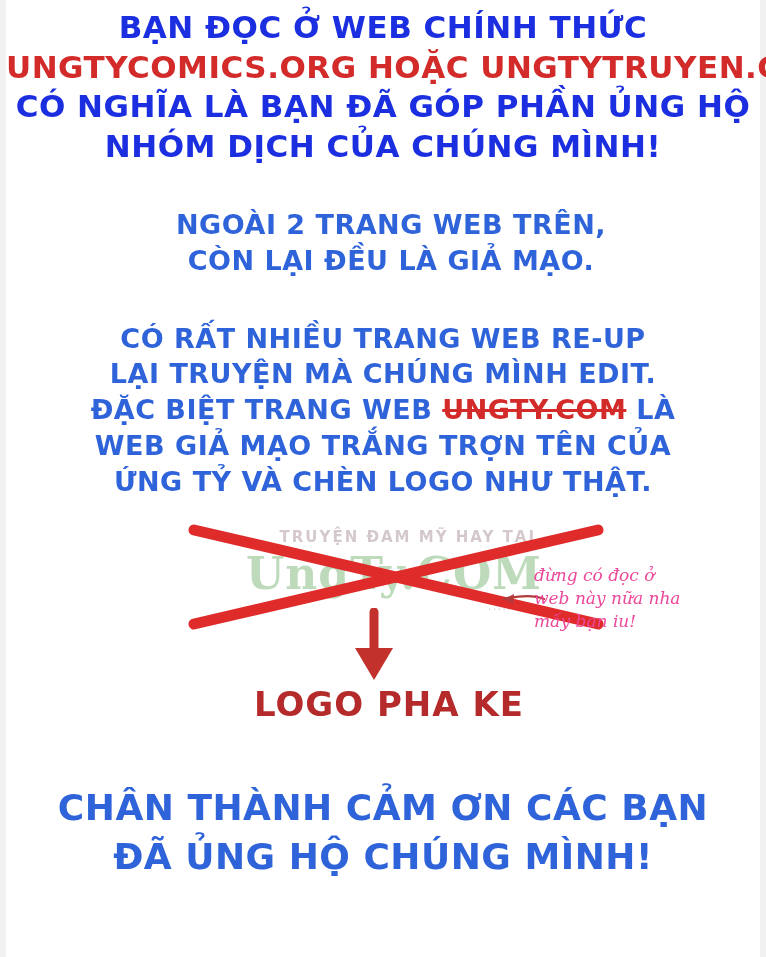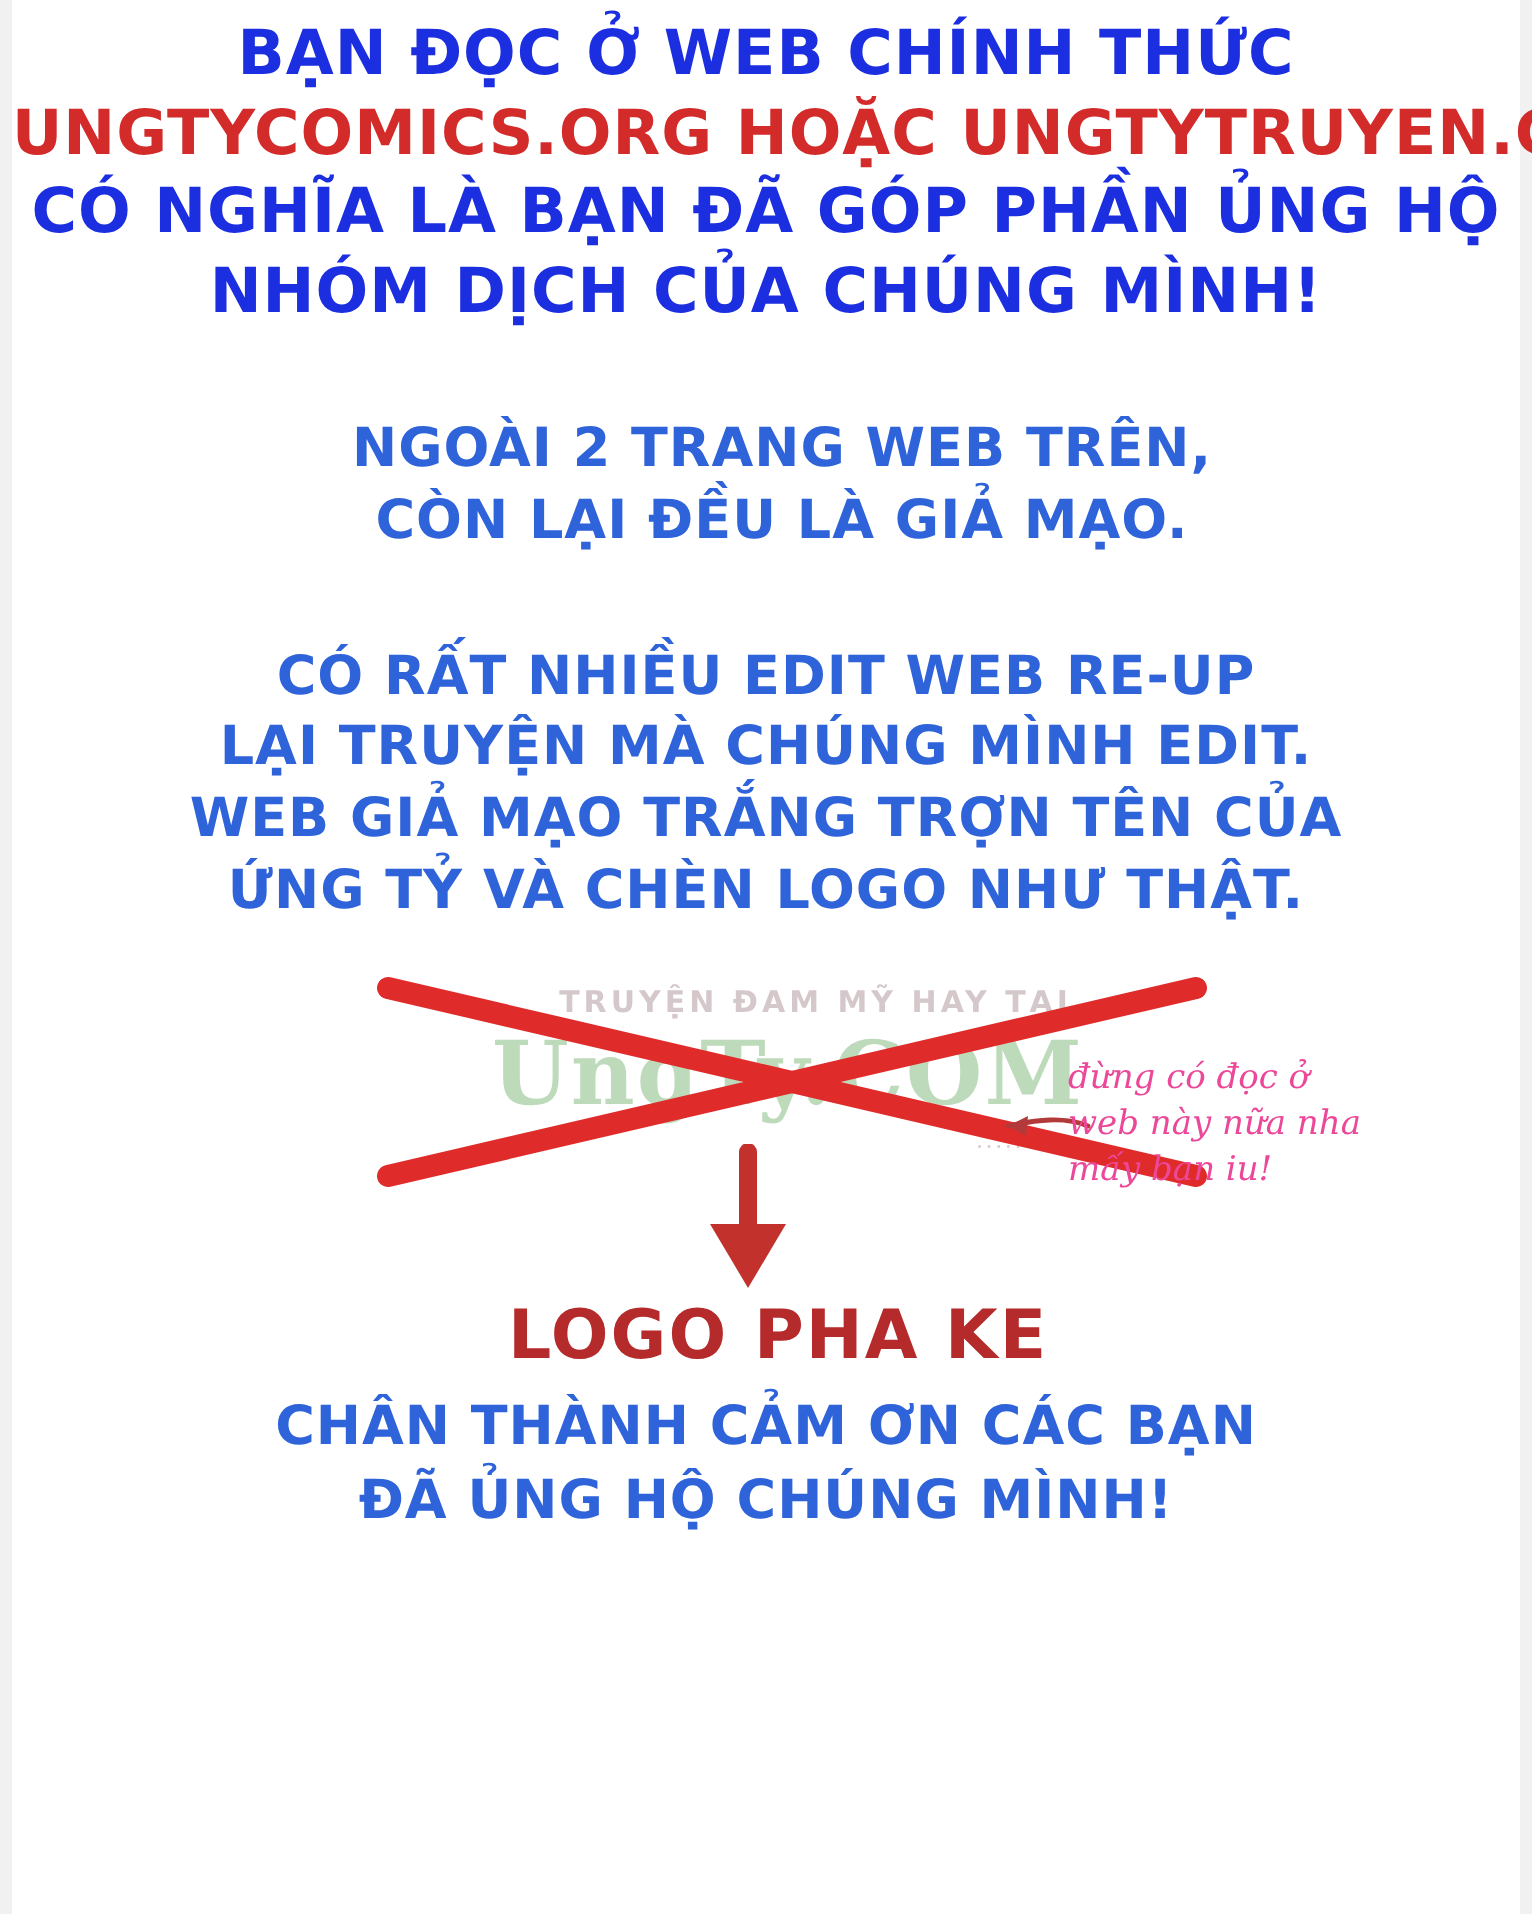--- a/index.html
+++ b/index.html
@@ -146,22 +146,23 @@
     width: 766px;
     text-align: center;
     color: #b52a2a;
     font-size: 34px;
     font-weight: bold;
     letter-spacing: 1px;
   }
 
   
   .thanks {
+    margin-top: 52px;
     color: #2f63d9;
-    font-size: 27px;
+    font-size: 36px;
     font-weight: bold;
     line-height: 1.36;
     text-align: center;
   }
 </style>
 </head>
 <body>
 
 <div class="page">
 
@@ -171,22 +172,23 @@
     <span class="line l-blue">CÓ NGHĨA LÀ BẠN ĐÃ GÓP PHẦN ỦNG HỘ</span>
     <span class="line l-blue">NHÓM DỊCH CỦA CHÚNG MÌNH!</span>
   </div>
 
   <div class="para mt1">
     <span class="line">NGOÀI 2 TRANG WEB TRÊN,</span>
     <span class="line">CÒN LẠI ĐỀU LÀ GIẢ MẠO.</span>
   </div>
 
   <div class="para mt2">
-    <span class="line">CÓ RẤT NHIỀU EDIT WEB RE-UP</span>
+    <span class="line">CÓ RẤT NHIỀU TRANG WEB RE-UP</span>
     <span class="line">LẠI TRUYỆN MÀ CHÚNG MÌNH EDIT.</span>
+    <span class="line"><span>ĐẶC BIỆT TRANG WEB </span><span class="strike">UNGTY.COM</span><span> LÀ</span></span>
     <span class="line">WEB GIẢ MẠO TRẮNG TRỢN TÊN CỦA</span>
     <span class="line">ỨNG TỶ VÀ CHÈN LOGO NHƯ THẬT.</span>
   </div>
 
   <div class="logo-area">
 
     <div class="fake-logo">
       <span class="small">TRUYỆN ĐAM MỸ HAY TẠI</span>
       <span class="big">UngTy.COM</span>
       <span class="tiny">..........</span>

